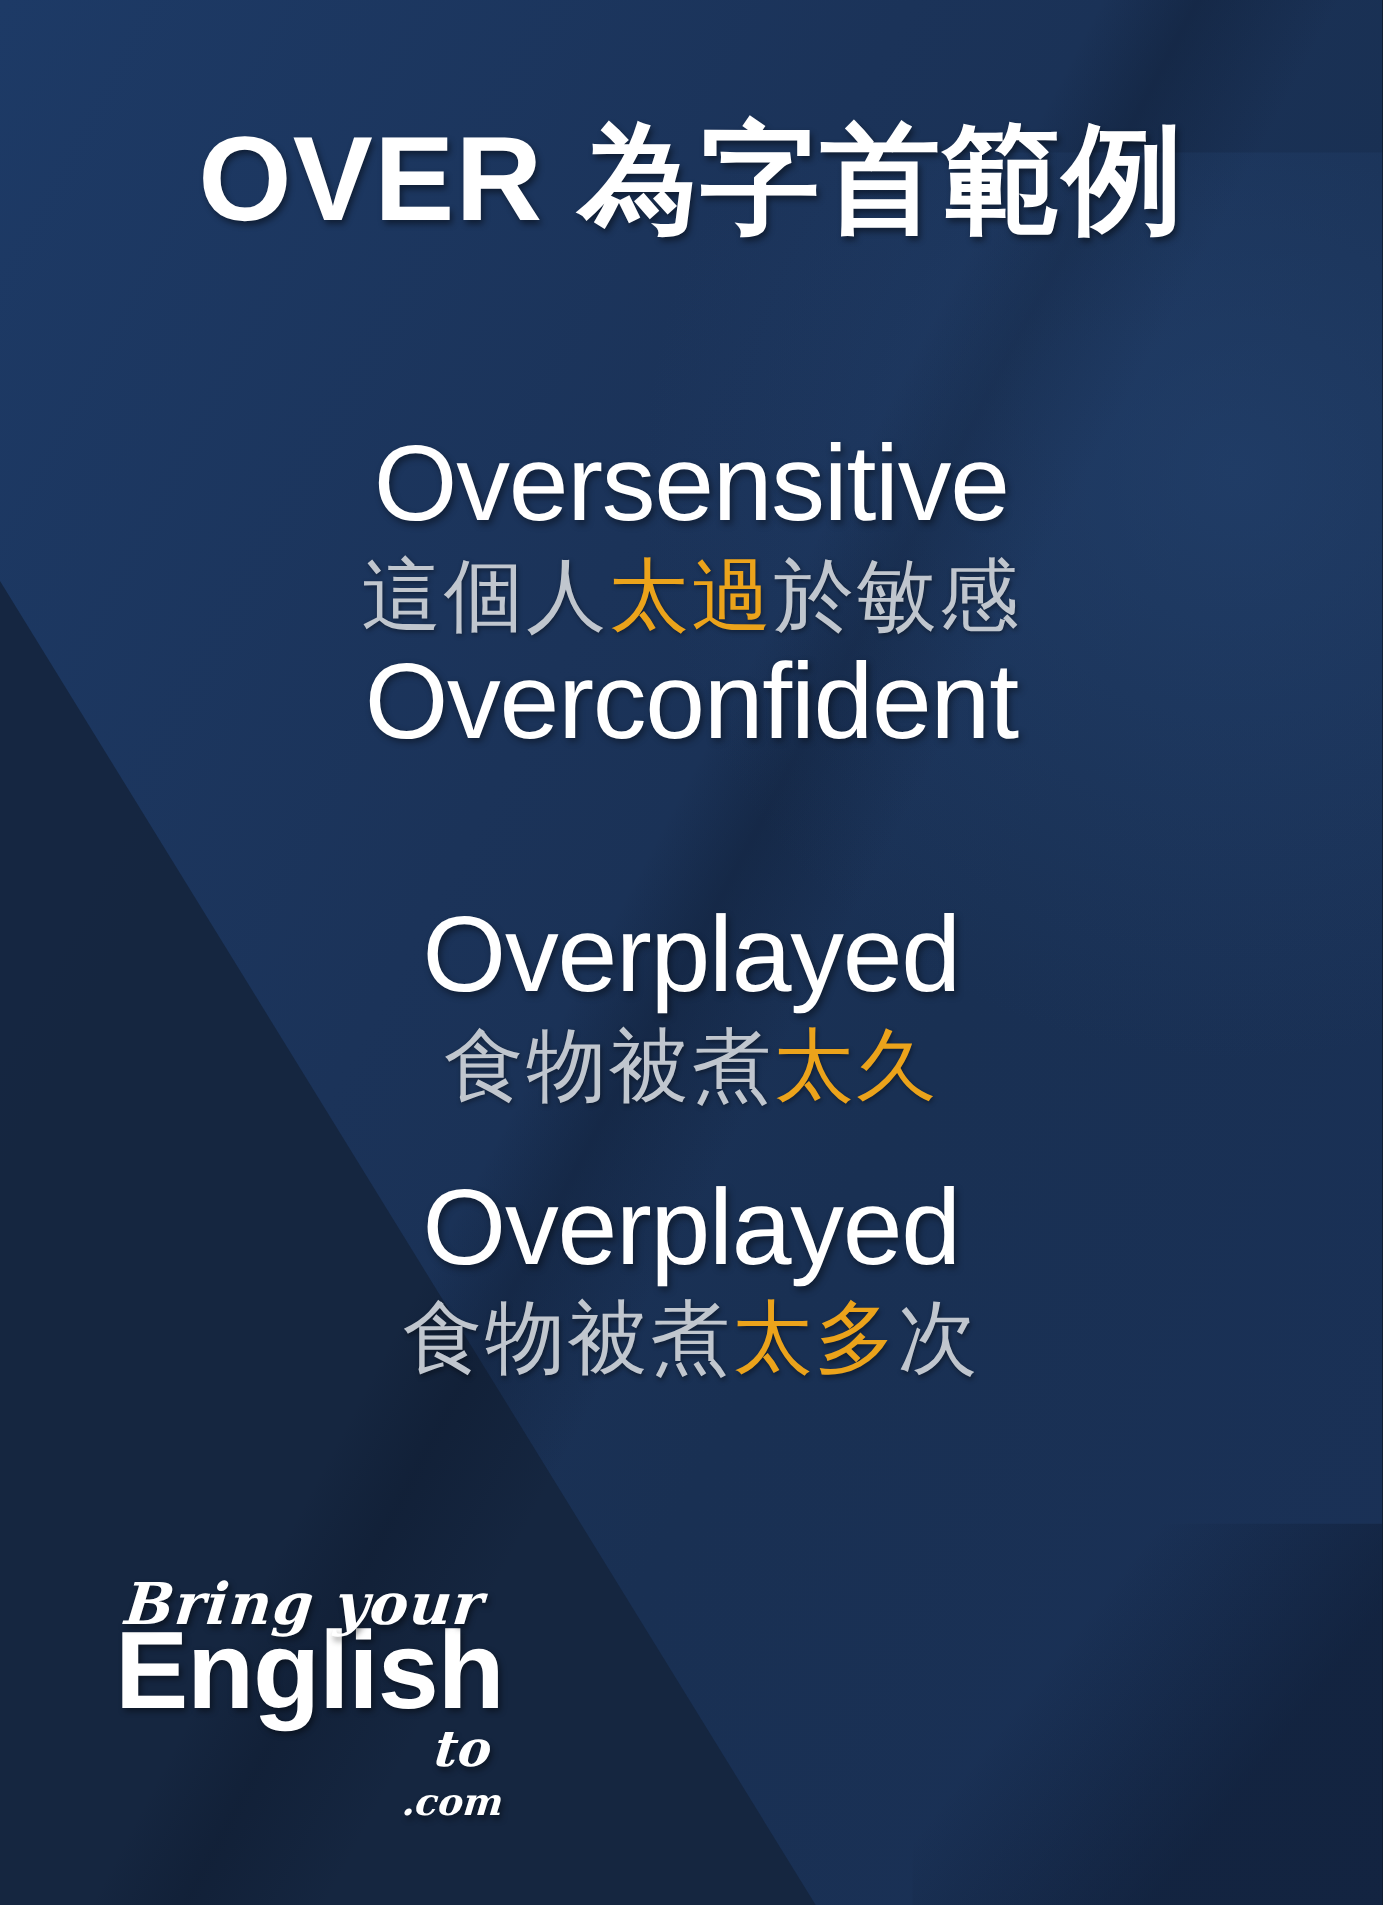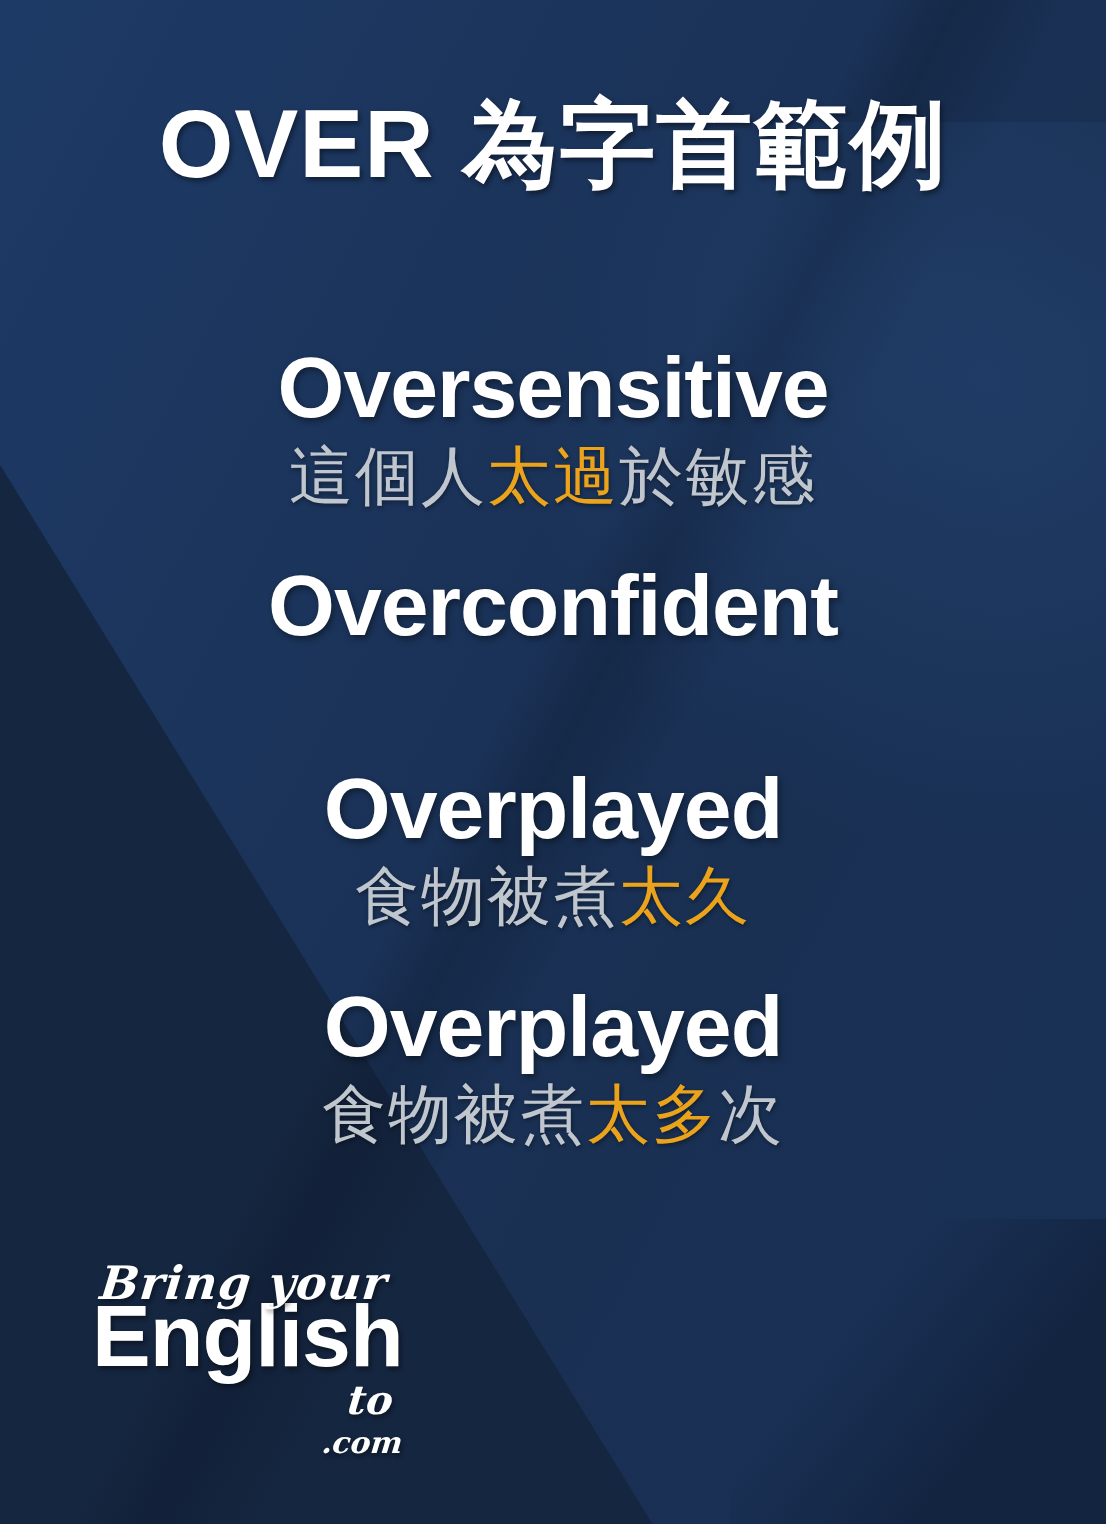--- a/index.html
+++ b/index.html
@@ -79,28 +79,28 @@
   }
 
   .entries {
     position: absolute;
     top: 340px;
     left: 0;
     right: 0;
   }
   .entry { text-align: center; }
   .entry-gap-1 { margin-top: 0px; }
-  .entry-gap-2 { margin-top: 44px; }
+  .entry-gap-2 { }
   .entry-gap-3 { margin-top: 108px; }
   .entry-gap-4 { margin-top: 44px; }
 
   .entry-word {
     color: #ffffff;
     font-size: 86px;
-    font-weight: 700;
+    font-weight: 400;
     letter-spacing: -1px;
     line-height: 1.1;
     text-shadow: 2px 3px 6px rgba(0,0,0,.42);
   }
   .entry-trans {
     margin-top: 4px;
     font-size: 64px;
     font-weight: 400;
     line-height: 1.18;
     letter-spacing: 2px;

